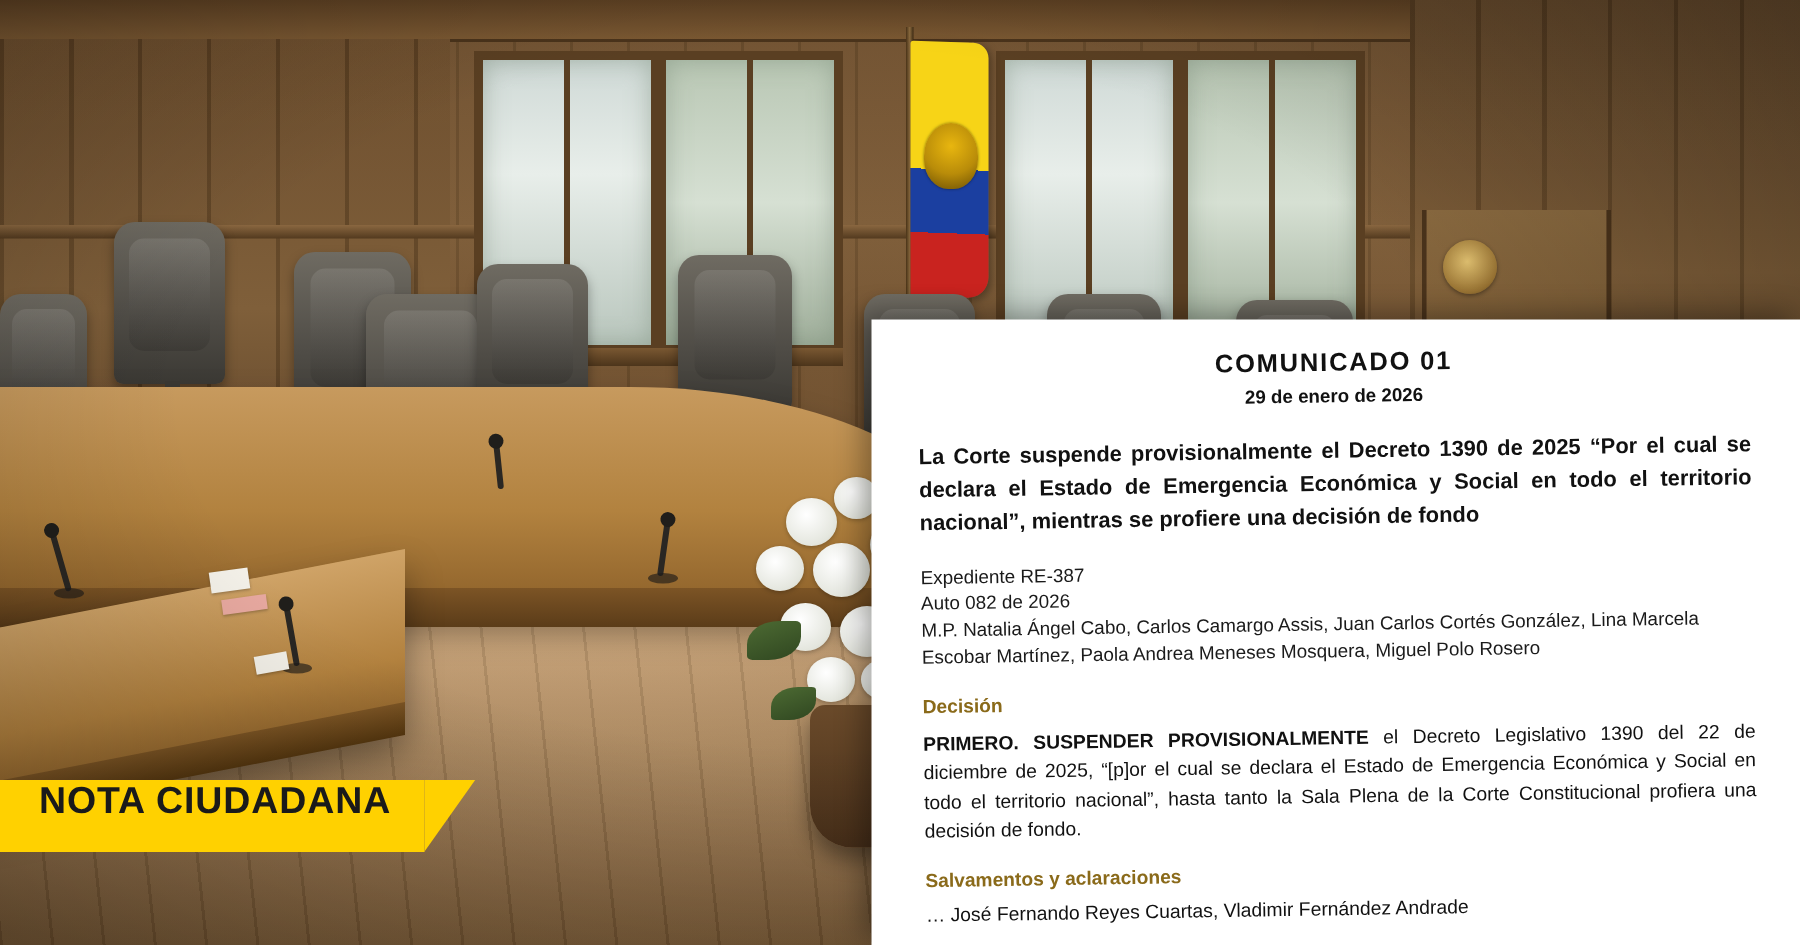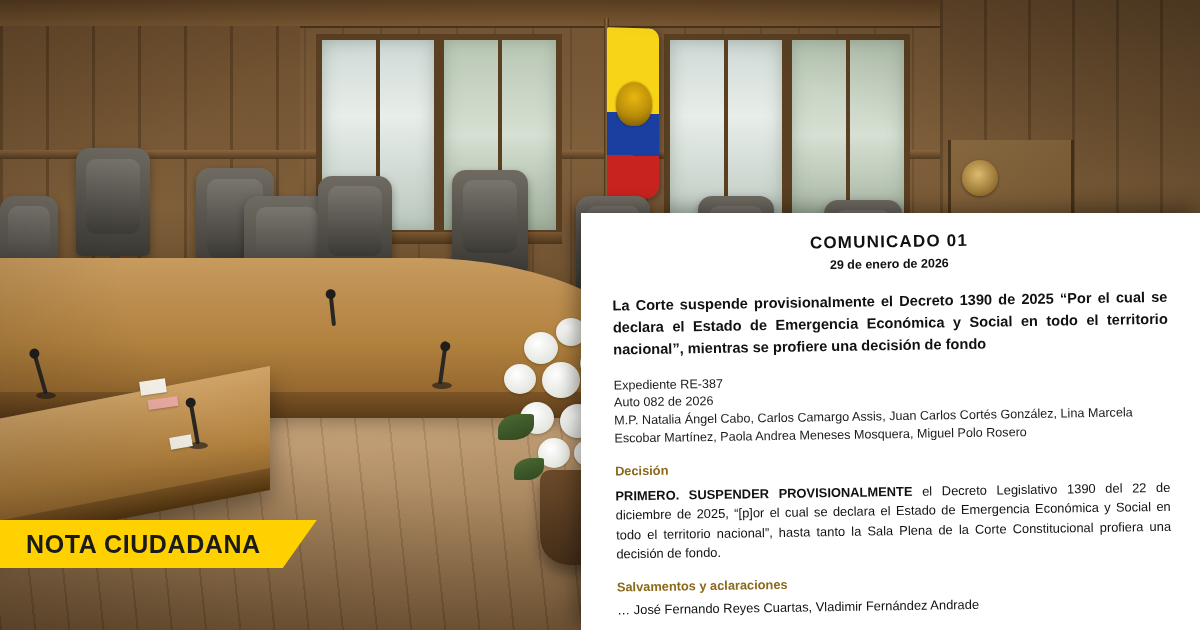--- a/index.html
+++ b/index.html
@@ -288,21 +288,21 @@
   .nota-banner {
     position: absolute;
     left: 0; top: 520px;
     height: 48px;
     display: flex;
     align-items: stretch;
   }
   .nota-body {
     background: #ffd100;
     display: flex;
-    align-items: center;
+    align-items: flex-start;
     padding: 0 22px 0 26px;
   }
   .nota-text {
     font-family: "Liberation Sans", sans-serif;
     font-weight: bold;
     font-size: 25px;
     letter-spacing: 0.6px;
     color: #1a1a1a;
   }
   .nota-arrow {

